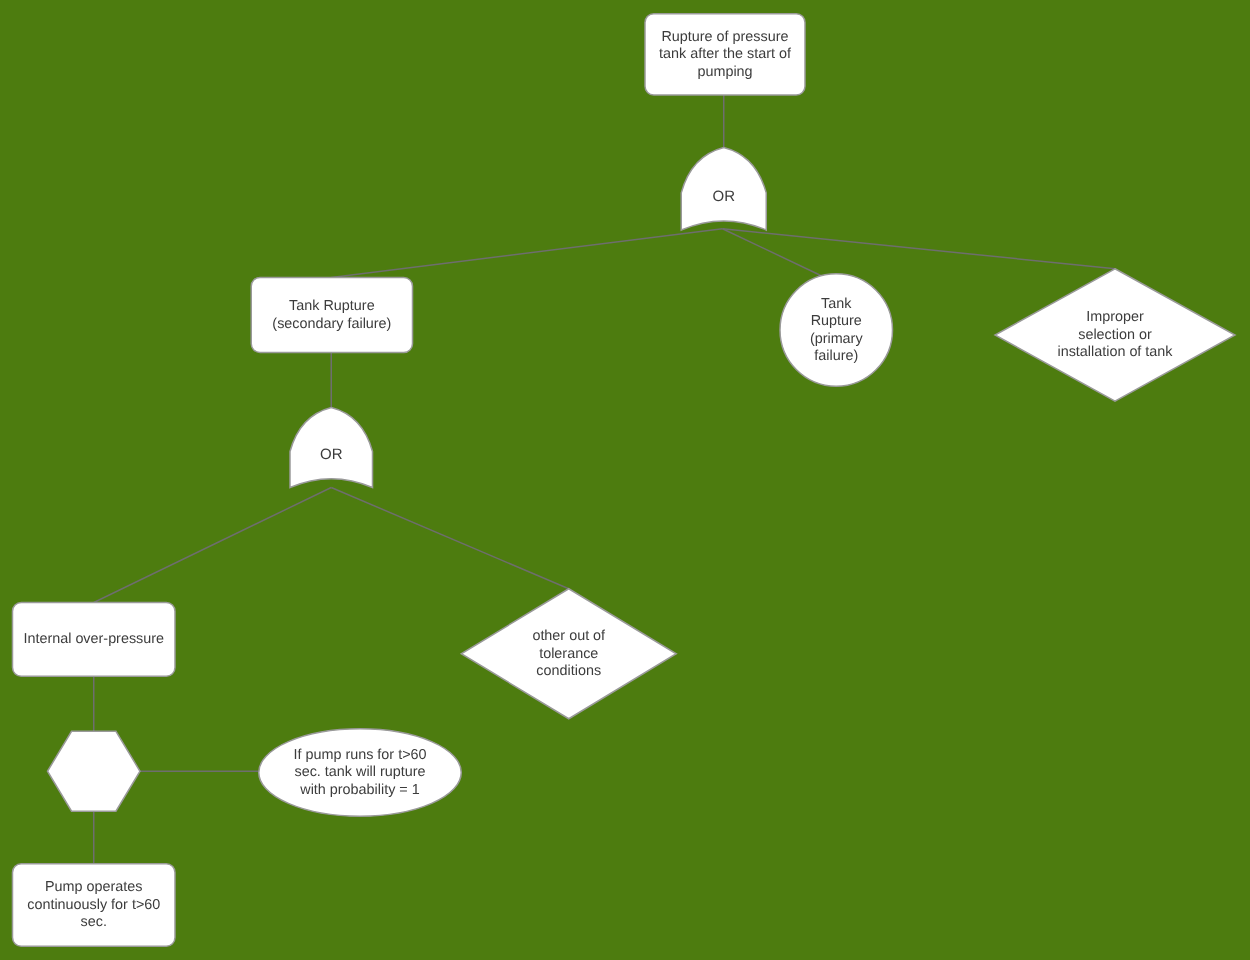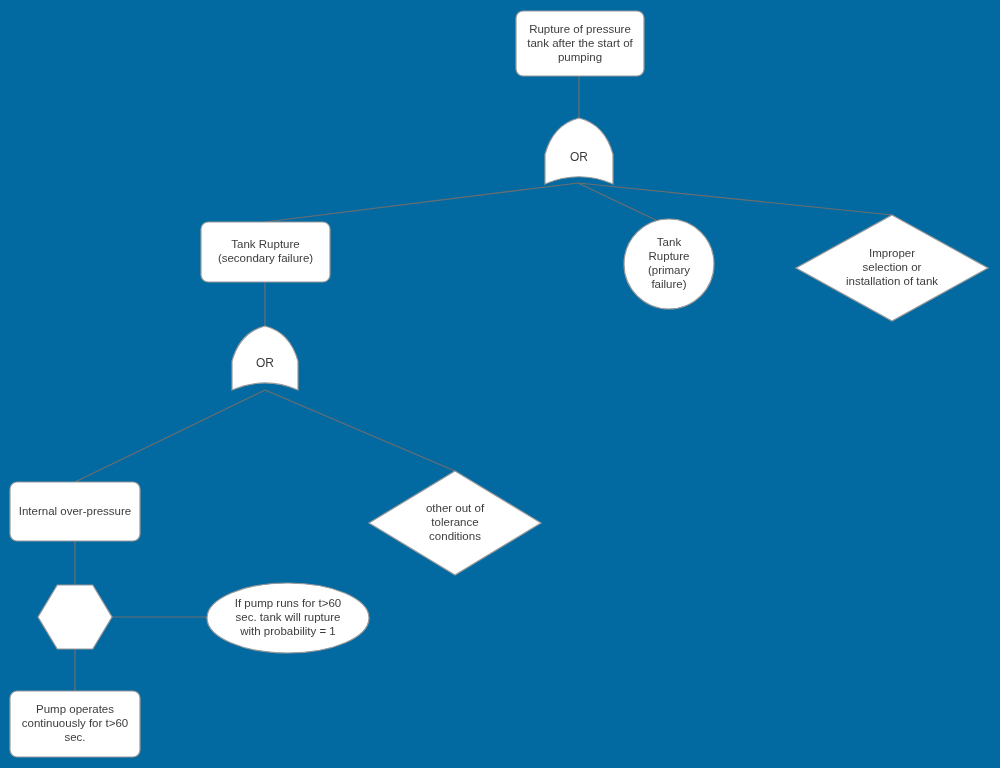--- a/index.html
+++ b/index.html
@@ -5,21 +5,21 @@
 <style>
   html, body {
     margin: 0;
     padding: 0;
     background: #000000;
   }
   #canvas {
     position: relative;
     width: 1000px;
     height: 768px;
-    background: #0369a1;
+    background: #4d7c0f;
     overflow: hidden;
     font-family: "Liberation Sans", sans-serif;
   }
   svg#tree {
     position: absolute;
     left: 0;
     top: 0;
     width: 1000px;
     height: 768px;
     display: block;

